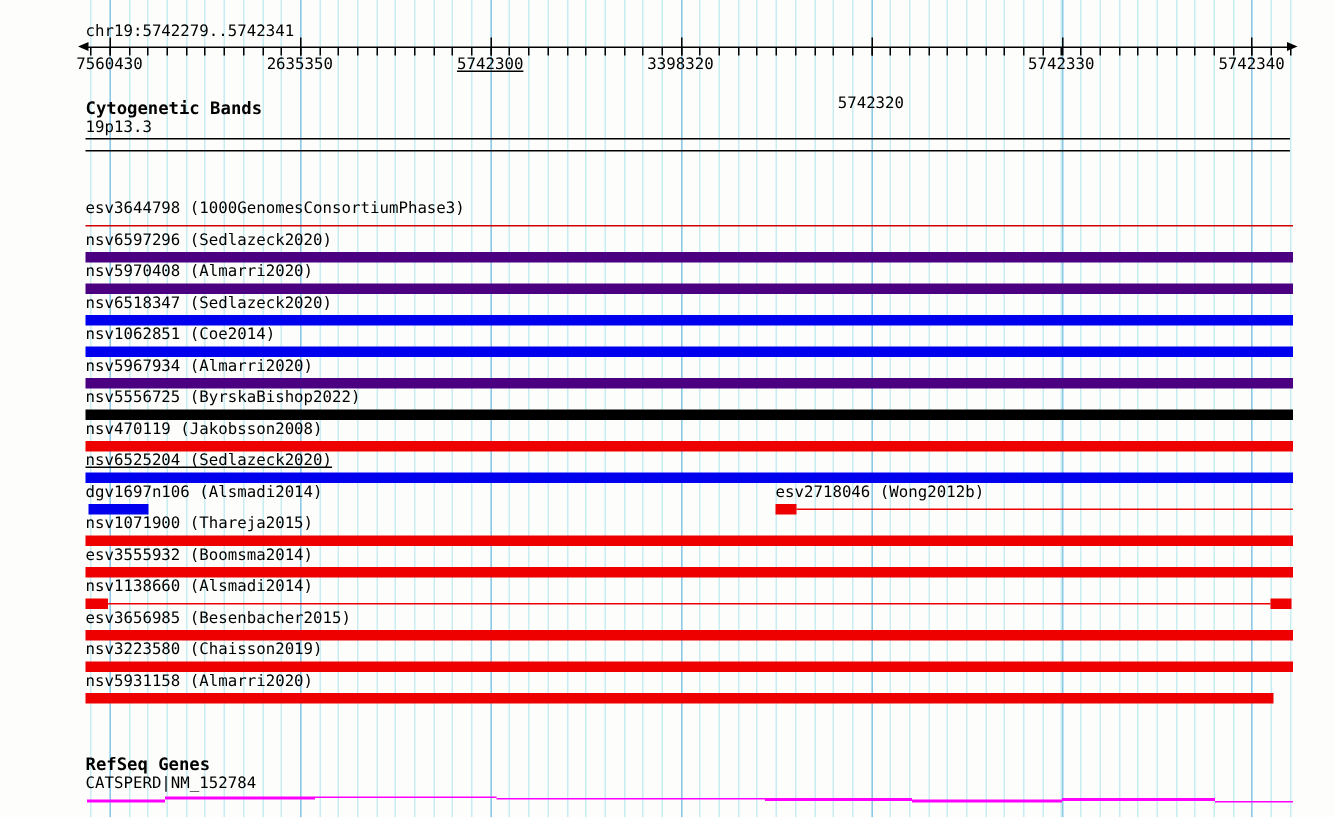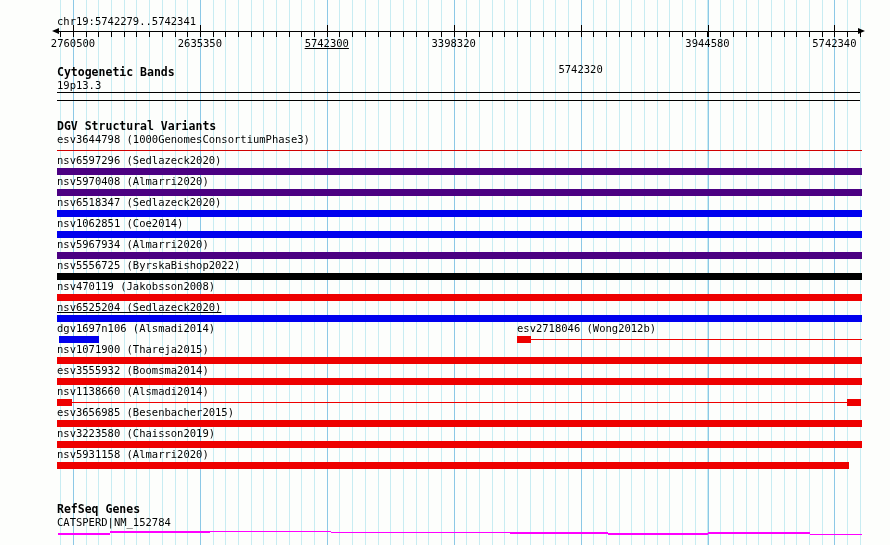--- a/index.html
+++ b/index.html
@@ -154,43 +154,42 @@
       <div class="tick" style="left: 758.25px; top: 32px; height: 5px;"></div>
       <div class="tick" style="left: 770.94px; top: 32px; height: 5px;"></div>
       <div class="tick" style="left: 783.63px; top: 32px; height: 5px;"></div>
       <div class="tick" style="left: 796.32px; top: 32px; height: 5px;"></div>
       <div class="tick" style="left: 809.01px; top: 32px; height: 5px;"></div>
       <div class="tick" style="left: 821.7px; top: 32px; height: 5px;"></div>
       <div class="tick" style="left: 834.39px; top: 32px; height: 5px;"></div>
       <div class="tick" style="left: 847.08px; top: 32px; height: 5px;"></div>
       <div class="tick" style="left: 859.77px; top: 32px; height: 5px;"></div>
       <div class="tick" style="left: 73px; top: 25px; height: 12px;"></div>
-      <div class="rlabel" style="left: 50px; top: 37px;">2760500</div>
+      <div class="rlabel" style="left: 50px; top: 37px;">7560430</div>
       <div class="tick" style="left: 199.9px; top: 25px; height: 12px;"></div>
       <div class="rlabel" style="left: 176.9px; top: 37px;">2635350</div>
       <div class="tick" style="left: 326.8px; top: 25px; height: 12px;"></div>
       <div class="rlabel" style="left: 303.8px; top: 37px; text-decoration: underline;">5742300</div>
       <div class="tick" style="left: 453.7px; top: 25px; height: 12px;"></div>
       <div class="rlabel" style="left: 430.7px; top: 37px;">3398320</div>
       <div class="tick" style="left: 580.6px; top: 25px; height: 12px;"></div>
       <div class="rlabel" style="left: 557.6px; top: 37px; margin-top: 26px;">5742320</div>
       <div class="tick" style="left: 707.5px; top: 25px; height: 12px;"></div>
-      <div class="rlabel" style="left: 684.5px; top: 37px;">3944580</div>
+      <div class="rlabel" style="left: 684.5px; top: 37px;">5742330</div>
       <div class="tick" style="left: 834.4px; top: 25px; height: 12px;"></div>
       <div class="rlabel" style="left: 811.4px; top: 37px;">5742340</div>
     </div>
 
   <div class="t" style="left:57px;top:15px;">chr19:5742279..5742341</div>
 
   <div class="t title" style="left:57px;top:66px;">Cytogenetic Bands</div>
   <div class="t" style="left:57px;top:79px;">19p13.3</div>
   <div style="position:absolute;left:57px;top:92px;width:803px;height:9px;
               border-top:1px solid #000;border-bottom:1px solid #000;box-sizing:border-box;z-index:3;"></div>
 
-  <div class="t title" style="left:57px;top:120px;">DGV Structural Variants</div>
   <div id="dgv-rows">
       <div class="t" style="left: 57px; top: 133px;">esv3644798 (1000GenomesConsortiumPhase3)</div>
       <div class="bar" style="left: 57px; top: 149.6px; width: 805px; height: 1.5px; background: rgb(208, 0, 0);"></div>
       <div class="t" style="left: 57px; top: 154px;">nsv6597296 (Sedlazeck2020)</div>
       <div class="bar" style="left: 57px; top: 168px; width: 805px; height: 7px; background: rgb(75, 0, 130);"></div>
       <div class="t" style="left: 57px; top: 175px;">nsv5970408 (Almarri2020)</div>
       <div class="bar" style="left: 57px; top: 189px; width: 805px; height: 7px; background: rgb(75, 0, 130);"></div>
       <div class="t" style="left: 57px; top: 196px;">nsv6518347 (Sedlazeck2020)</div>
       <div class="bar" style="left: 57px; top: 210px; width: 805px; height: 7px; background: rgb(0, 0, 238);"></div>
       <div class="t" style="left: 57px; top: 217px;">nsv1062851 (Coe2014)</div>

